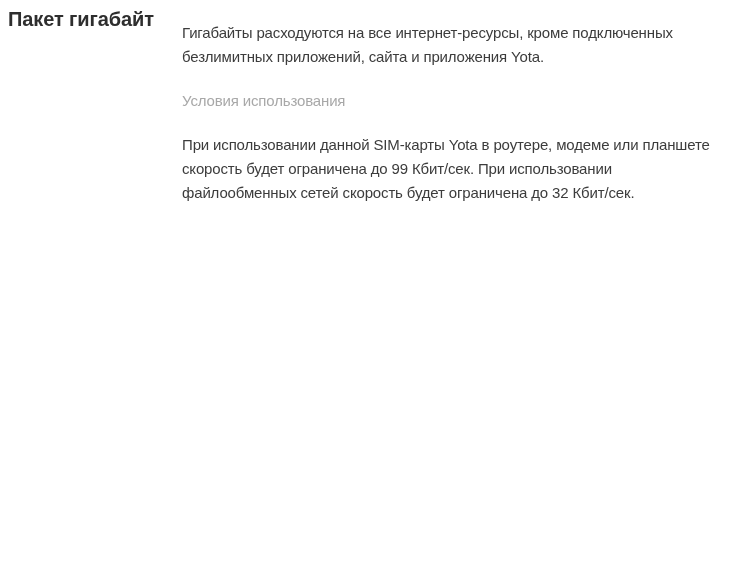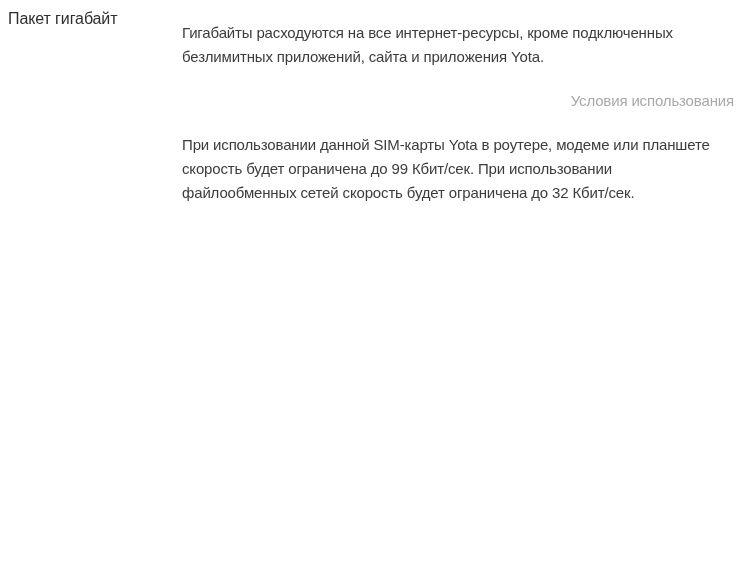--- a/index.html
+++ b/index.html
@@ -12,42 +12,41 @@
     color: #3c3c3c;
   }
   .section-row {
     display: flex;
     align-items: flex-start;
     padding: 7px 10px 0 8px;
   }
   .section-label {
     flex: 0 0 174px;
     width: 174px;
-    font-size: 16px;
-    font-weight: normal;
+    font-size: 20px;
+    font-weight: bold;
     color: #2e2e2e;
     line-height: 24px;
     letter-spacing: -0.1px;
   }
   .section-content {
     flex: 1 1 auto;
     max-width: 562px;
     margin-top: 14px;
   }
   .para {
     font-size: 15px;
     line-height: 24px;
     letter-spacing: -0.15px;
     white-space: pre-line;   
     margin-bottom: 20px;
     color: #3c3c3c;
   }
   .subheading {
     color: #a8a8a8;
-    text-align: right;
   }
 </style>
 </head>
 <body>
 
 <main>
   <section class="section-row">
 
     <h2 class="section-label">Пакет гигабайт</h2>
 

